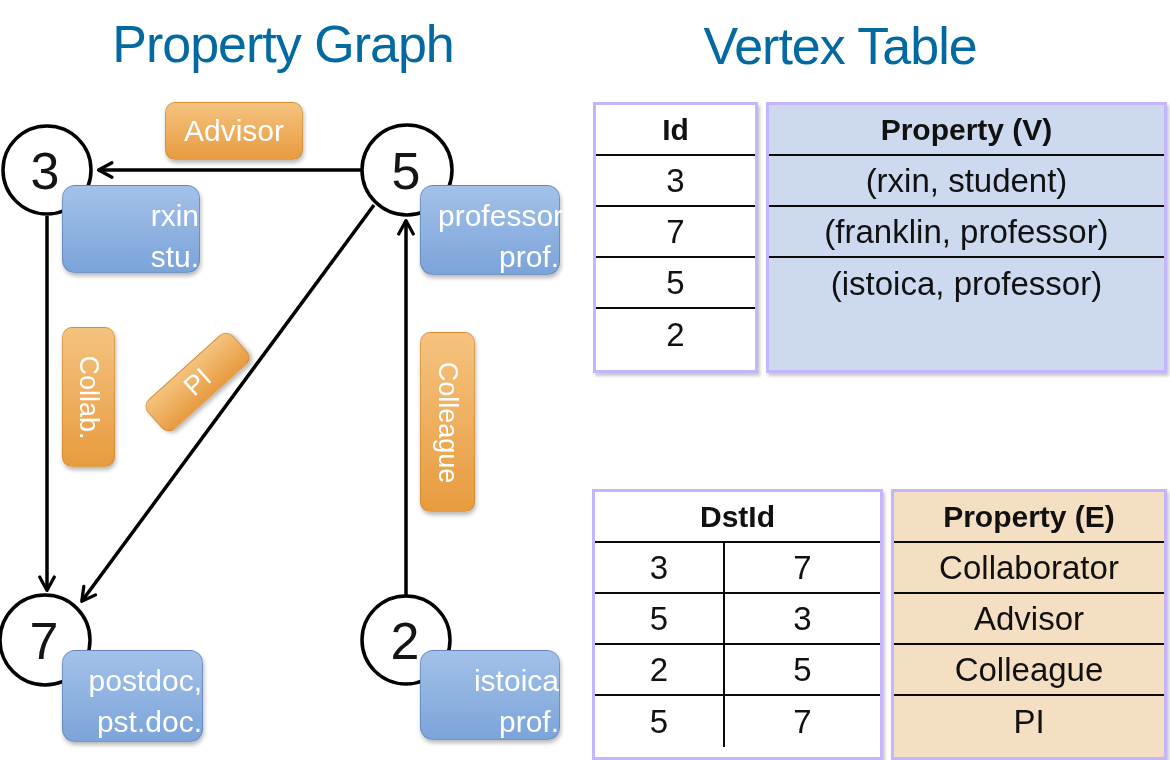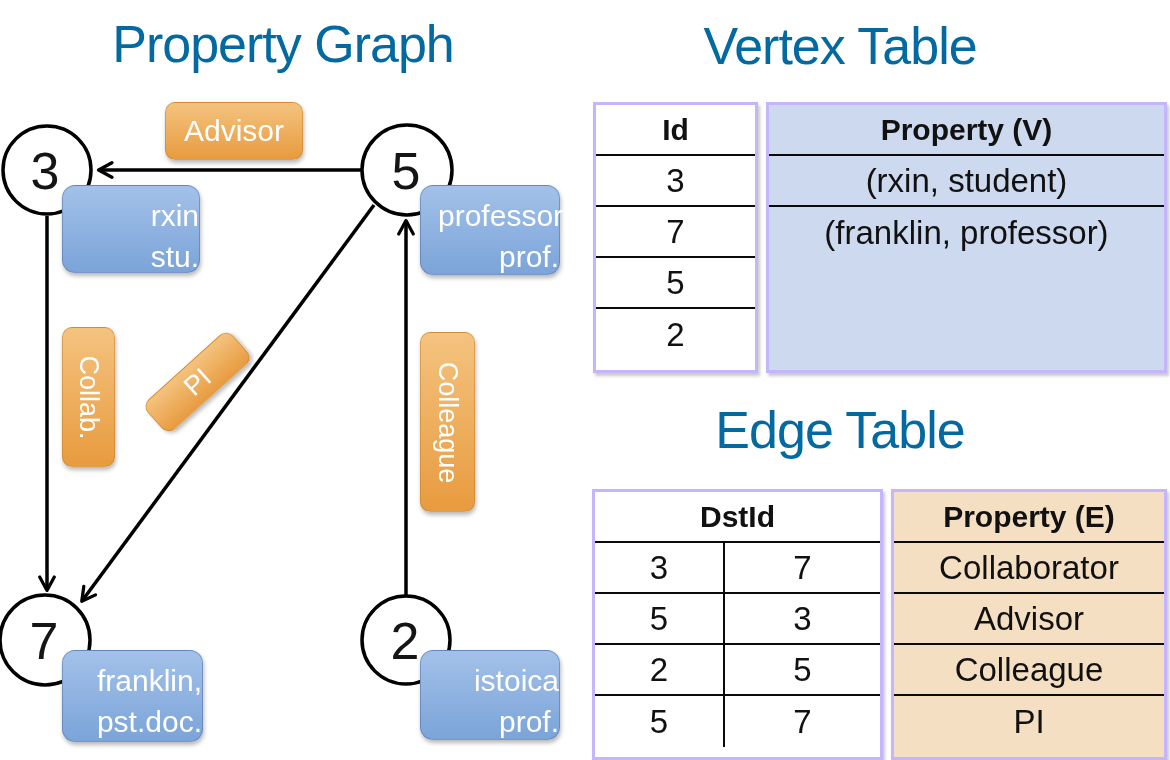--- a/index.html
+++ b/index.html
@@ -111,21 +111,21 @@
 
   <div class="vbox vbox-3">
     <div>rxin</div>
     <div>stu.</div>
   </div>
   <div class="vbox vbox-5">
     <div>professor,</div>
     <div>prof.</div>
   </div>
   <div class="vbox vbox-7">
-    <div>franklin,</div>
+    <div>postdoc,</div>
     <div>pst.doc.</div>
   </div>
   <div class="vbox vbox-2">
     <div>istoica</div>
     <div>prof.</div>
   </div>
 
   <div class="title title-vertex">Vertex Table</div>
 
   <div class="tbox vt-id">
@@ -133,23 +133,23 @@
     <div class="trow">3</div>
     <div class="trow">7</div>
     <div class="trow">5</div>
     <div class="trow">2</div>
   </div>
 
   <div class="tbox tinted-blue vt-prop">
     <div class="trow header">Property (V)</div>
     <div class="trow">(rxin, student)</div>
     <div class="trow">(franklin, professor)</div>
+    <div class="trow">(istoica, professor)</div>
   </div>
 
-  <div class="title title-edge">Edge Table</div>
 
   <div class="tbox et-ids">
     <div class="trow header">
       <span class="cell dst">DstId</span>
     </div>
     <div class="trow">
       <span class="cell src">3</span>
       <span class="cell dst">7</span>
     </div>
     <div class="trow">

